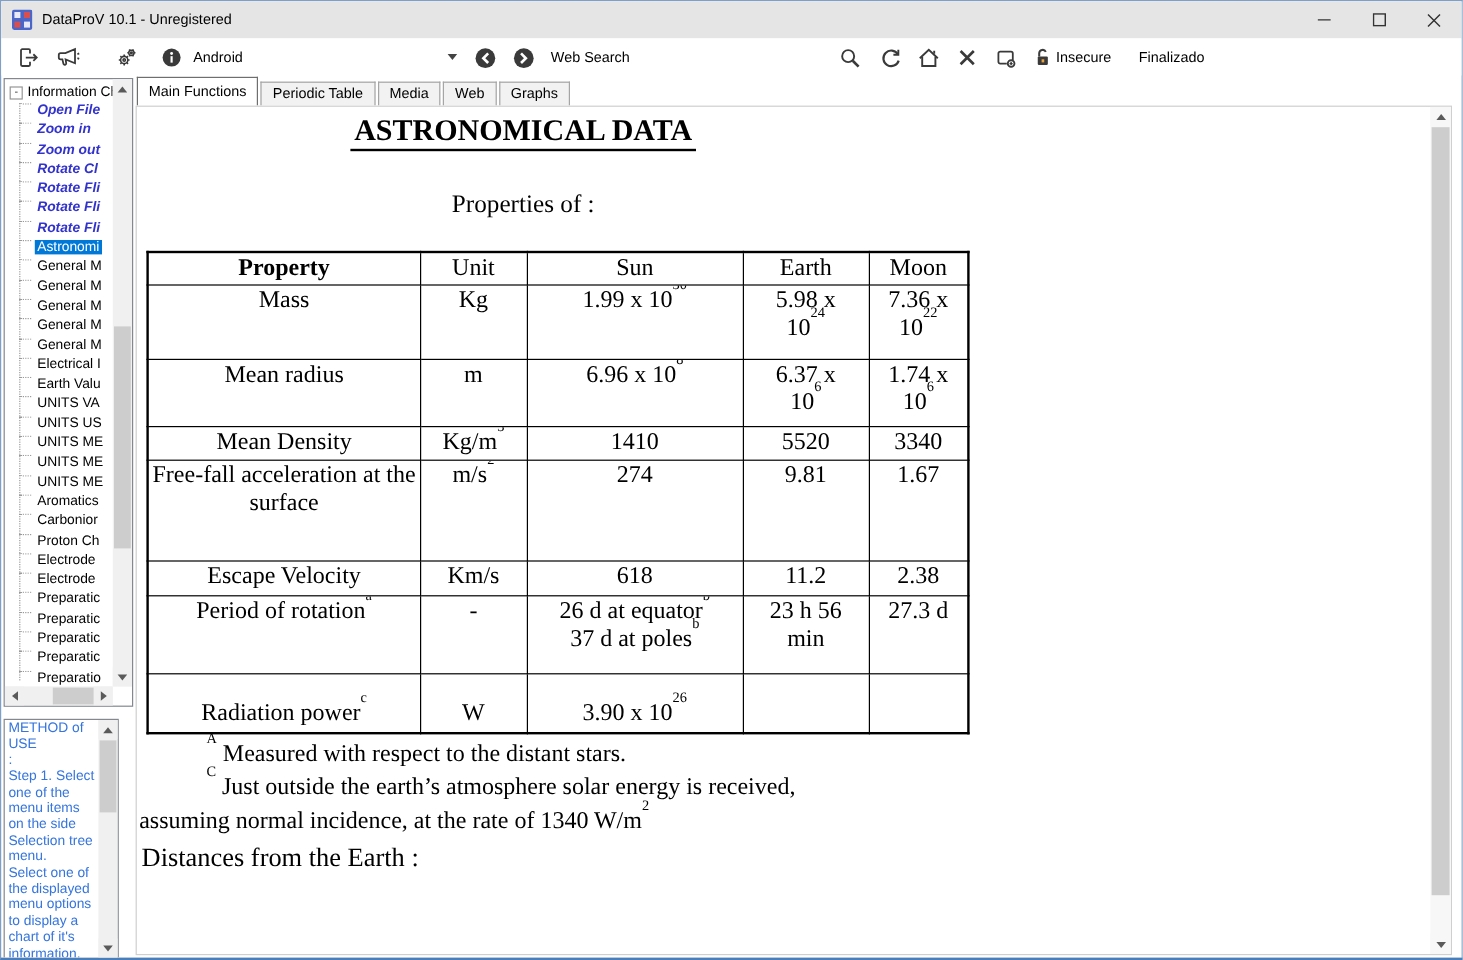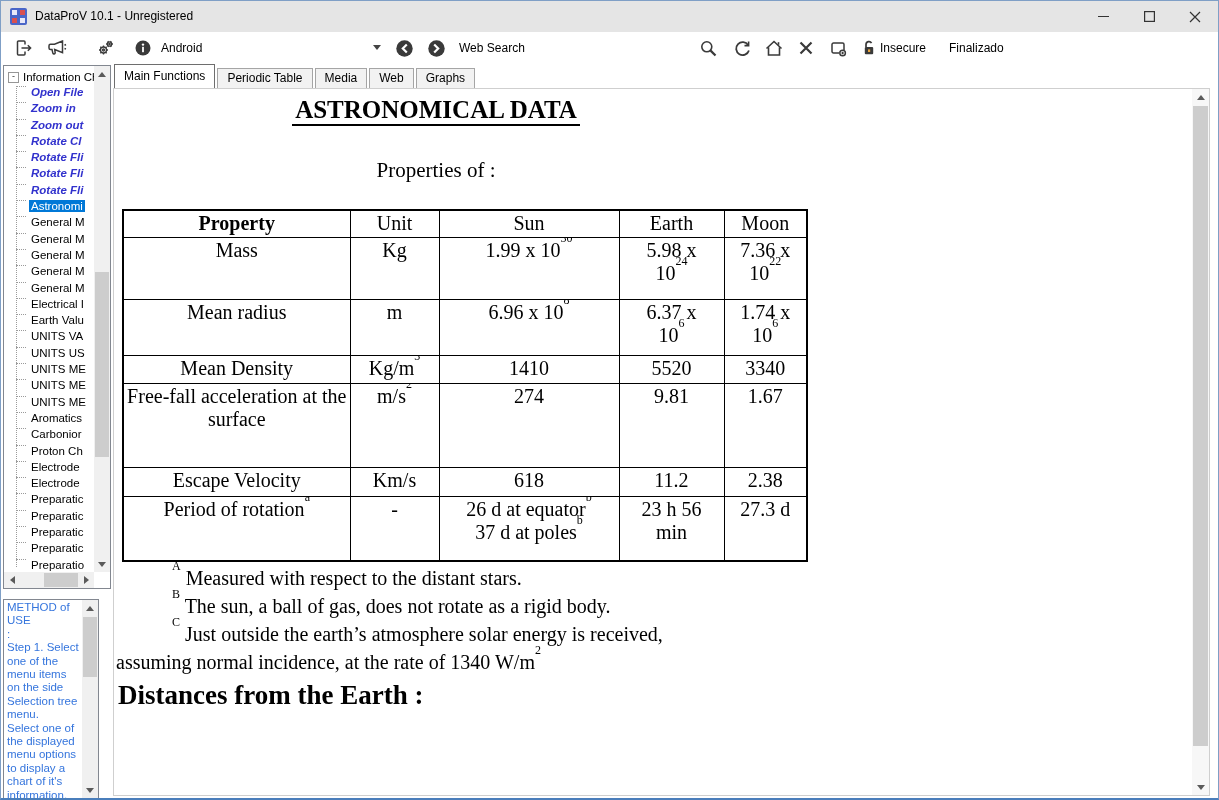--- a/index.html
+++ b/index.html
@@ -74,21 +74,21 @@
   table.astro th, table.astro td {border:1px solid #000; text-align:center; vertical-align:top;
     padding:1px 2px; font-weight:normal; overflow:hidden;}
   table.astro th.col-property {font-weight:bold;}
   tr.r-radiation td {vertical-align:bottom; padding-bottom:4px;}
   table.astro sup, .note sup, .cellsup {font-size:12px; position:relative; top:-7px; line-height:0;}
 
   .note {font-size:20px; line-height:28px; margin-top:2px;}
   .note-label {margin-left:2px;}
   .note-item {padding-left:56px;}
   .note-c {margin:0; max-width:560px; text-indent:56px;}
-  .doc-footer {font-size:27px; font-weight:bold; margin-top:4px; margin-left:2px;}
+  .doc-footer {font-size:22px; font-weight:normal; margin-top:4px; margin-left:2px;}
 
   svg {display:block;}
 </style>
 </head>
 <body>
 
 <div id="window">
 
   <div class="titlebar">
     <span class="app-icon">
@@ -469,26 +469,32 @@
           <td>
                 <div><span>26 d at equator</span><sup>b</sup></div>
                 <div><span>37 d at poles</span><sup>b</sup></div>
               </td>
           <td>
                 <div>23 h 56</div>
                 <div>min</div>
               </td>
           <td>27.3 d</td>
         </tr>
+        <tr class="r-radiation" style="height:50px;">
+          <td><span>Radiation power</span><sup>c</sup></td>
+          <td>W</td>
+          <td><span>3.90 x 10</span><sup>26</sup></td>
+          <td></td>
+          <td></td>
+        </tr>
       </tbody>
         </table>
 
       <div class="note">
         <div class="note-item"><sup>A</sup> <span>Measured with respect to the distant stars.</span></div>
-        <div class="note-item"><sup>B</sup> <span>The sun, a ball of gas, does not rotate as a rigid body.</span></div>
         <p class="note-c"><sup>C</sup> <span>Just outside the earth’s atmosphere solar energy is received, assuming normal incidence, at the rate of 1340 W/m</span><sup>2</sup></p>
       </div>
 
       <div class="doc-footer">Distances from the Earth :</div>
     </div>
 
     <div class="sb-v" style="width:17px;">
       <div class="sb-btn" style="top:0; width:17px; background:#f7f7f7;">
           <span class="tri-up"></span>
         </div>

